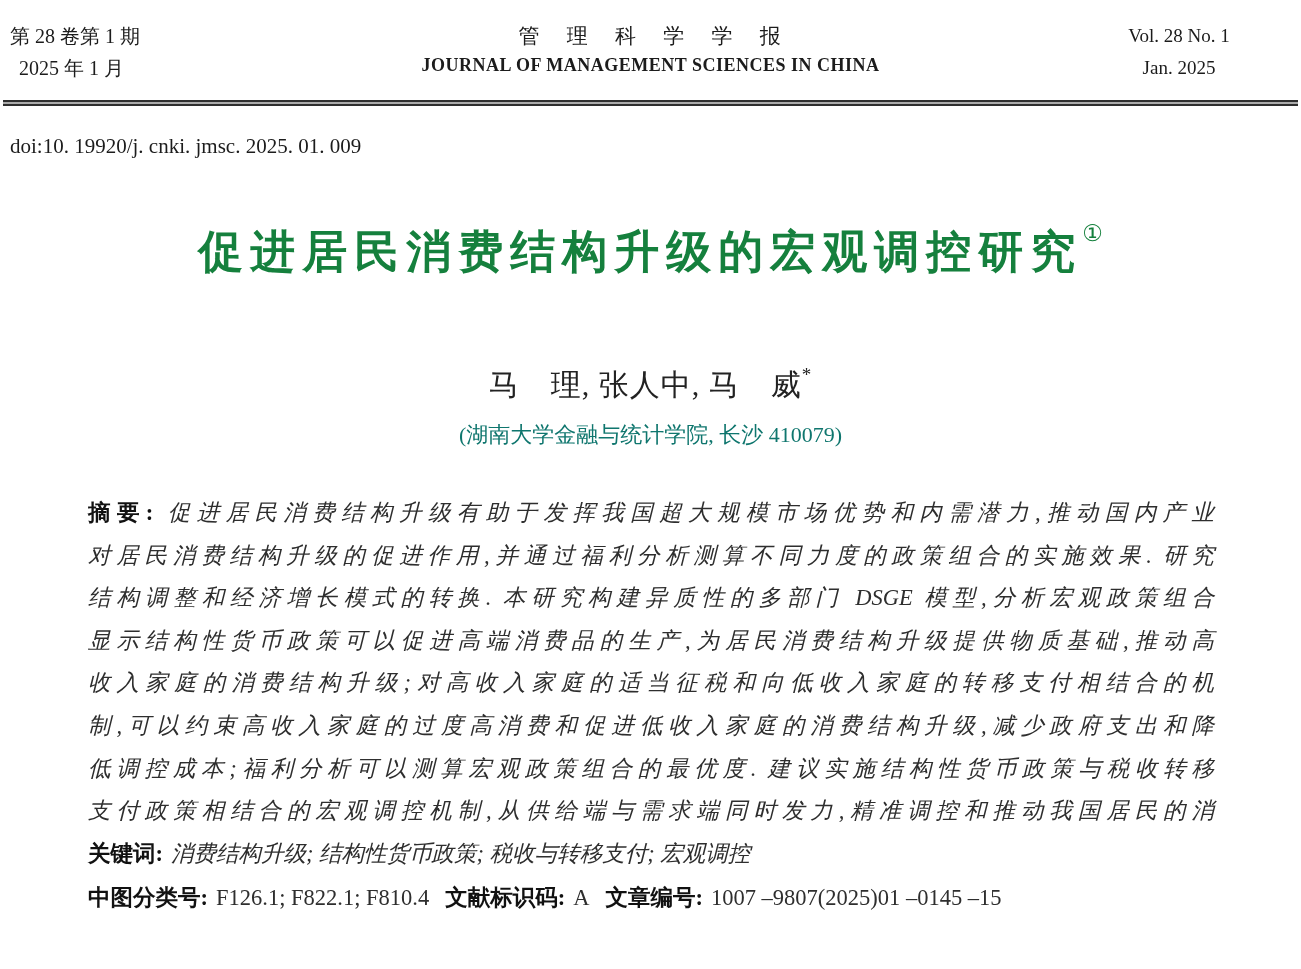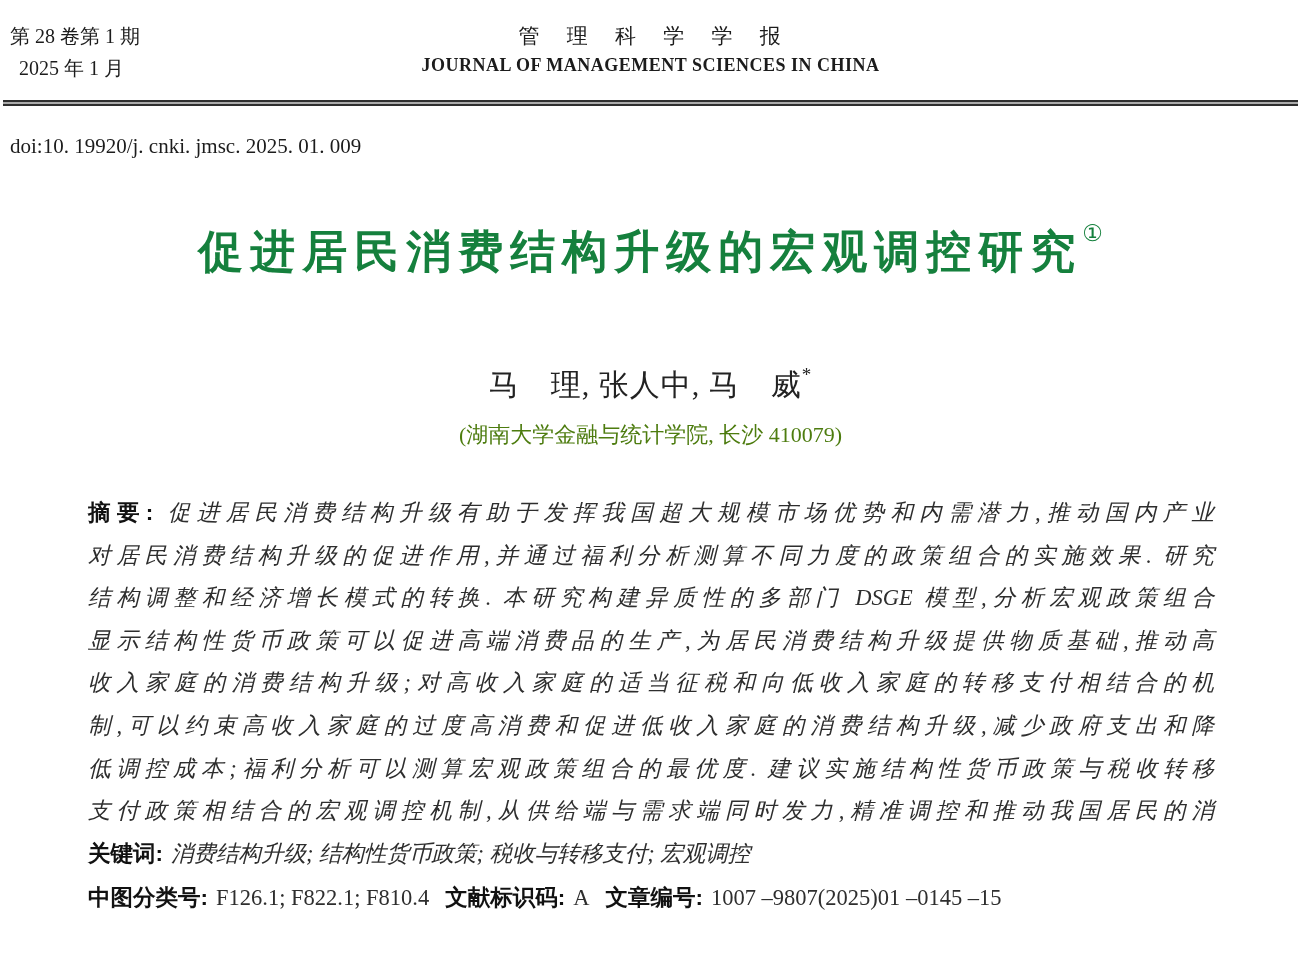--- a/index.html
+++ b/index.html
@@ -29,32 +29,32 @@
   .paper-title {
     position:absolute; left:0; right:0; top:220px; text-align:center;
     font-family:"Liberation Sans", sans-serif; font-weight:bold;
     font-size:45px; letter-spacing:7px; color:#15803d;
   }
   .paper-title sup { font-size:23px; letter-spacing:0; vertical-align:26px; font-weight:normal; }
 
   .authors-line { position:absolute; left:0; right:0; top:364px; text-align:center; font-size:30px; letter-spacing:1px; color:#222; }
   .authors-line sup { font-size:19px; vertical-align:14px; }
 
-  .affiliation-line { position:absolute; left:0; right:0; top:420px; text-align:center; font-size:22px; color:#4d7c0f; }
+  .affiliation-line { position:absolute; left:0; right:0; top:420px; text-align:center; font-size:22px; color:#0f766e; }
 
   
   .abstract-block {
     position:absolute; left:88px; width:1126px; top:492px;
     font-size:22.5px; line-height:42.6px; color:#2e2e2e;
   }
   .abs-line { text-align:justify; text-align-last:justify; }
   .abs-line.last { text-align-last:left; }
   .abs-text { font-style:italic; }
   .lab {
-    font-family:Liberation Sans, sans-serif; font-weight:bold;
+    font-family:Liberation Serif, serif; font-weight:bold;
     font-style:normal; color:#111; margin-right:8px;
   }
   .kw-line { margin-top:0; }
   .kw-text { font-style:italic; }
   .cls-line { margin-top:2px; }
   .cls-value { font-style:normal; margin-right:16px; }
   .cls-value.lastv { margin-right:0; }
 </style>
 </head>
 <body>
@@ -64,20 +64,24 @@
   <div class="header-left">
     <div class="l1">第 28 卷第 1 期</div>
     <div class="l2">2025 年 1 月</div>
   </div>
 
   <div class="header-center">
     <div class="hc1">管 理 科 学 学 报</div>
     <div class="hc2">JOURNAL OF MANAGEMENT SCIENCES IN CHINA</div>
   </div>
 
+  <div class="header-right">
+    <div>Vol. 28 No. 1</div>
+    <div>Jan. 2025</div>
+  </div>
 
   <div class="header-rule"></div>
 
   <div class="doi-line">doi:10. 19920/j. cnki. jmsc. 2025. 01. 009</div>
 
   <div class="paper-title"><span>促进居民消费结构升级的宏观调控研究</span><sup>①</sup></div>
 
   <div class="authors-line"><span>马　理, 张人中, 马　威</span><sup>*</sup></div>
 
   <div class="affiliation-line">(湖南大学金融与统计学院, 长沙 410079)</div>

